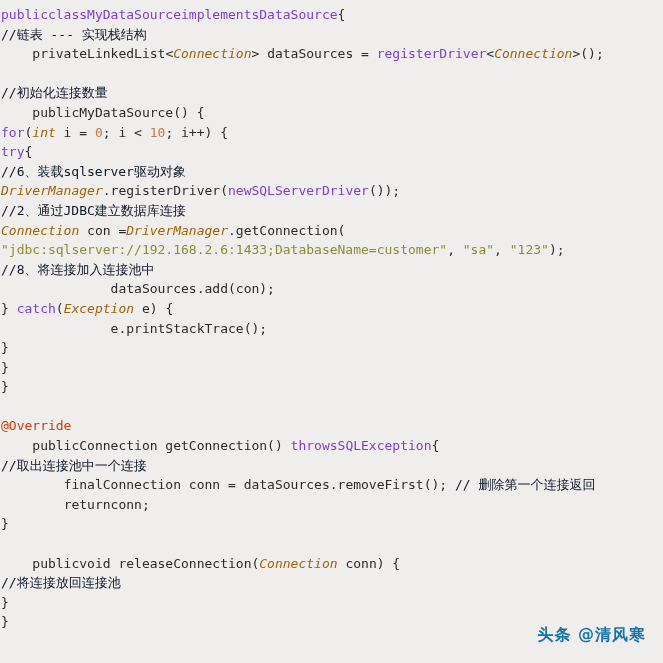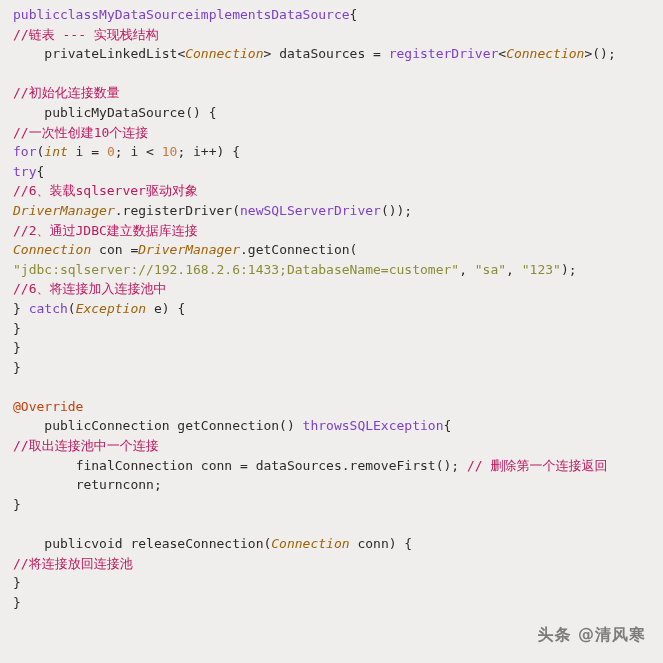--- a/index.html
+++ b/index.html
@@ -22,68 +22,69 @@
   .code-area {
     position: absolute;
     left: 0;
     top: 5px;
     width: 663px;
     padding: 0;
   }
   .line {
     height: 19.6px;
     white-space: pre;
-    padding-left: 13px;
+    padding-left: 1px;
     letter-spacing: 0px;
   }
   .line.blank { height: 19.6px; }
 
   
   .kw   { color: #7d3fc9; }   
   .typ  { color: #a16207; font-style: italic; }   
   .str  { color: #8c8c36; }   
   .num  { color: #c4773f; }   
-  .cmt  { color: #be185d; }   
+  .cmt  { color: #0f172a; }   
   .ann  { color: #c2410c; }   
   .pln  { color: #2b2b2b; }   
 
   .watermark {
     position: absolute;
     right: 17px;
     bottom: 18px;
     font-family: "DejaVu Sans", "Liberation Sans", sans-serif;
     font-size: 16px;
     font-weight: bold;
-    color: #737373;
+    color: #0369a1;
     letter-spacing: 1px;
     opacity: 0.92;
     user-select: none;
   }
 </style>
 </head>
 <body>
 
 <div id="screenshot">
   <div class="code-area" id="code-area">
       <div class="line"><span class="kw">publicclassMyDataSourceimplementsDataSource</span><span class="pln">{</span></div>
       <div class="line"><span class="cmt">//链表 --- 实现栈结构</span></div>
       <div class="line"><span class="pln">    </span><span class="pln">privateLinkedList</span><span class="pln">&lt;</span><span class="typ">Connection</span><span class="pln">&gt; dataSources = </span><span class="kw">registerDriver</span><span class="pln">&lt;</span><span class="typ">Connection</span><span class="pln">&gt;();</span></div>
       <div class="line blank">&nbsp;</div>
       <div class="line"><span class="cmt">//初始化连接数量</span></div>
       <div class="line"><span class="pln">    </span><span class="pln">publicMyDataSource() {</span></div>
-      <div class="line"><span class="cmt">//一次性创建10个连接</span></div>
       <div class="line"><span class="kw">for</span><span class="pln">(</span><span class="typ">int</span><span class="pln"> i = </span><span class="num">0</span><span class="pln">; i &lt; </span><span class="num">10</span><span class="pln">; i++) {</span></div>
       <div class="line"><span class="kw">try</span><span class="pln">{</span></div>
       <div class="line"><span class="cmt">//6、装载sqlserver驱动对象</span></div>
       <div class="line"><span class="typ">DriverManager</span><span class="pln">.registerDriver(</span><span class="kw">newSQLServerDriver</span><span class="pln">());</span></div>
       <div class="line"><span class="cmt">//2、通过JDBC建立数据库连接</span></div>
       <div class="line"><span class="typ">Connection</span><span class="pln"> con =</span><span class="typ">DriverManager</span><span class="pln">.getConnection(</span></div>
       <div class="line"><span class="str">"jdbc:sqlserver://192.168.2.6:1433;DatabaseName=customer"</span><span class="pln">, </span><span class="str">"sa"</span><span class="pln">, </span><span class="str">"123"</span><span class="pln">);</span></div>
-      <div class="line"><span class="cmt">//6、将连接加入连接池中</span></div>
+      <div class="line"><span class="cmt">//8、将连接加入连接池中</span></div>
+      <div class="line"><span class="pln">              </span><span class="pln">dataSources.add(con);</span></div>
       <div class="line"><span class="pln">} </span><span class="kw">catch</span><span class="pln">(</span><span class="typ">Exception</span><span class="pln"> e) {</span></div>
+      <div class="line"><span class="pln">              </span><span class="pln">e.printStackTrace();</span></div>
       <div class="line"><span class="pln">}</span></div>
       <div class="line"><span class="pln">}</span></div>
       <div class="line"><span class="pln">}</span></div>
       <div class="line blank">&nbsp;</div>
       <div class="line"><span class="ann">@Override</span></div>
       <div class="line"><span class="pln">    </span><span class="pln">publicConnection getConnection() </span><span class="kw">throwsSQLException</span><span class="pln">{</span></div>
       <div class="line"><span class="cmt">//取出连接池中一个连接</span></div>
       <div class="line"><span class="pln">        </span><span class="pln">finalConnection conn = dataSources.removeFirst(); </span><span class="cmt">// 删除第一个连接返回</span></div>
       <div class="line"><span class="pln">        </span><span class="pln">returnconn;</span></div>
       <div class="line"><span class="pln">}</span></div>

